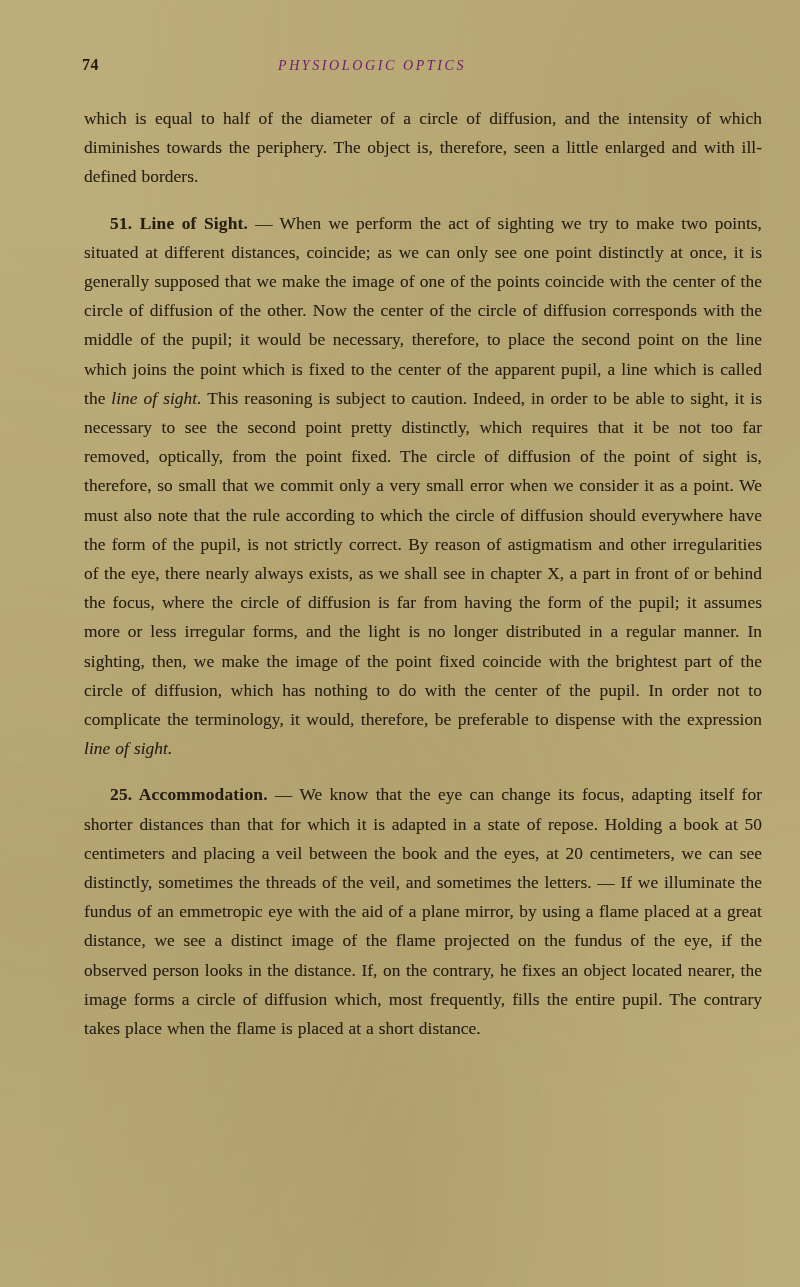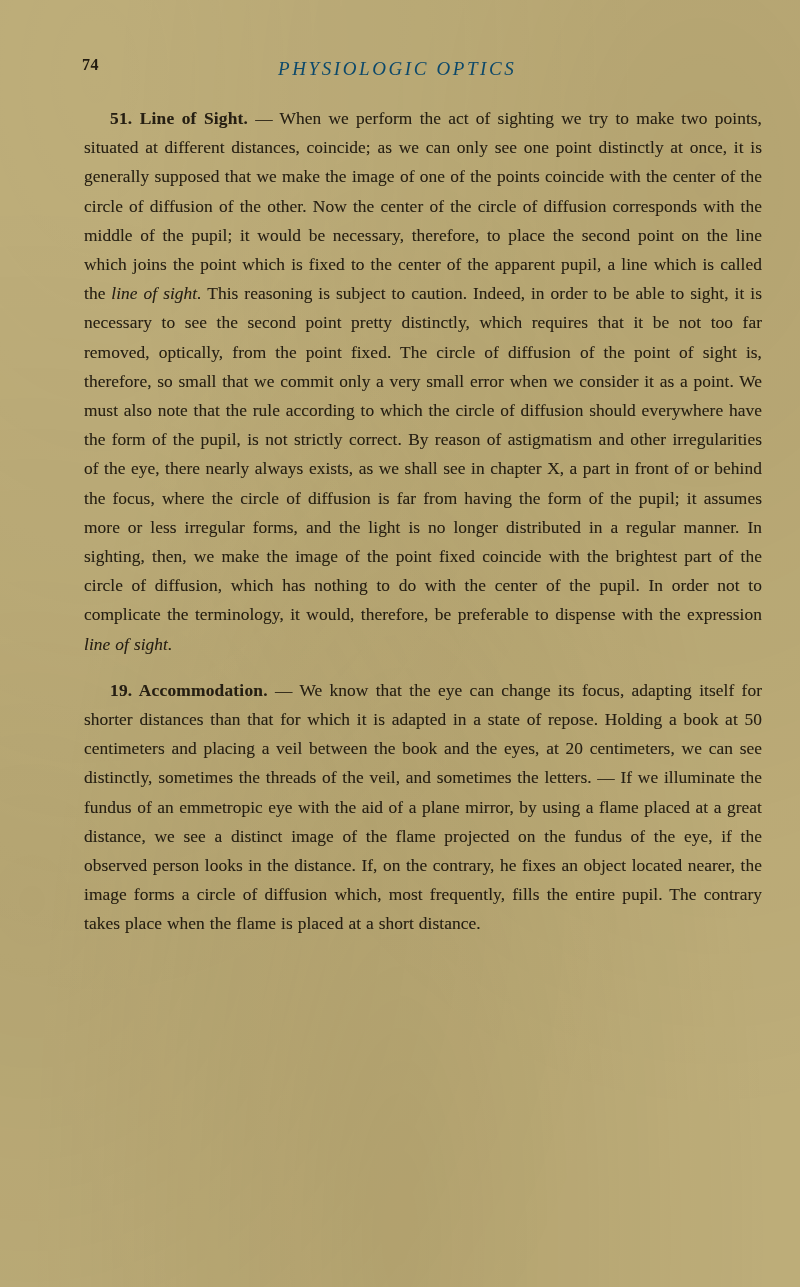--- a/index.html
+++ b/index.html
@@ -51,23 +51,23 @@
     font-size: 16px;
     font-weight: 700;
     letter-spacing: 0.5px;
     color: #231c10;
   }
   .head-title {
     position: absolute;
     left: 196px;
     top: 2px;
     font-style: italic;
-    font-size: 19px;
+    font-size: 14px;
     letter-spacing: 2.6px;
-    color: #0c4a6e;
+    color: #701a75;
     white-space: nowrap;
   }
   .text-block {
     position: absolute;
     left: 84px;
     top: 104px;
     width: 678px;
   }
   p.para {
     margin: 0 0 0 0;
@@ -106,29 +106,32 @@
 
 <div class="page">
 
   <div class="running-head">
     <span class="folio">74</span>
     <span class="head-title">PHYSIOLOGIC OPTICS</span>
   </div>
 
   <div class="text-block">
 
+    <p class="para">
+      <span>which is equal to half of the diameter of a circle of diffusion, and the intensity of which diminishes towards the periphery. The object is, therefore, seen a little enlarged and with ill-defined borders.</span>
+    </p>
 
     <p class="para indent">
       <span class="run-in">51. Line of Sight.</span>
       <span class="dash">—</span>
       <span>When we perform the act of sighting we try to make two points, situated at different distances, coincide; as we can only see one point distinctly at once, it is generally supposed that we make the image of one of the points coincide with the center of the circle of diffusion of the other. Now the center of the circle of diffusion corresponds with the middle of the pupil; it would be necessary, therefore, to place the second point on the line which joins the point which is fixed to the center of the apparent pupil, a line which is called the </span><span class="ital">line of sight.</span><span> This reasoning is subject to caution. Indeed, in order to be able to sight, it is necessary to see the second point pretty distinctly, which requires that it be not too far removed, optically, from the point fixed. The circle of diffusion of the point of sight is, therefore, so small that we commit only a very small error when we consider it as a point. We must also note that the rule according to which the circle of diffusion should everywhere have the form of the pupil, is not strictly correct. By reason of astigmatism and other irregularities of the eye, there nearly always exists, as we shall see in chapter X, a part in front of or behind the focus, where the circle of diffusion is far from having the form of the pupil; it assumes more or less irregular forms, and the light is no longer distributed in a regular manner. In sighting, then, we make the image of the point fixed coincide with the brightest part of the circle of diffusion, which has nothing to do with the center of the pupil. In order not to complicate the terminology, it would, therefore, be preferable to dispense with the expression </span><span class="ital">line of sight.</span>
     </p>
 
     <p class="para indent">
-      <span class="run-in">19. Accommodation.</span>
+      <span class="run-in">25. Accommodation.</span>
       <span class="dash">—</span>
       <span>We know that the eye can change its focus, adapting itself for shorter distances than that for which it is adapted in a state of repose. Holding a book at 50 centimeters and placing a veil between the book and the eyes, at 20 centimeters, we can see distinctly, sometimes the threads of the veil, and sometimes the letters. — If we illuminate the fundus of an emmetropic eye with the aid of a plane mirror, by using a flame placed at a great distance, we see a distinct image of the flame projected on the fundus of the eye, if the observed person looks in the distance. If, on the contrary, he fixes an object located nearer, the image forms a circle of diffusion which, most frequently, fills the entire pupil. The contrary takes place when the flame is placed at a short distance.</span>
     </p>
 
   </div>
 
 </div>
 
 <div class="paper-grain"></div>
 

